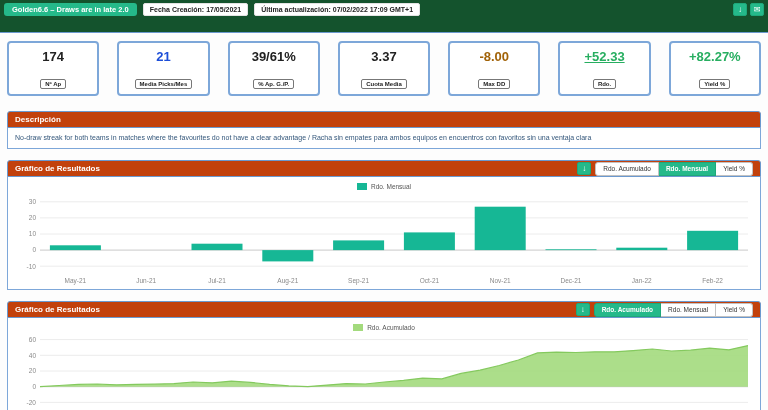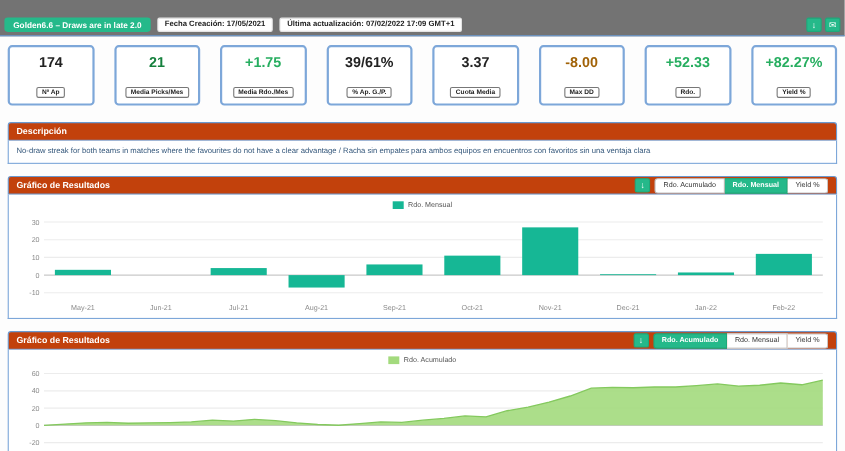--- a/index.html
+++ b/index.html
@@ -1,19 +1,19 @@
 <!DOCTYPE html>
 <html><head>
 <meta charset="utf-8">
 <style>
   *{box-sizing:border-box;margin:0;padding:0}
   html,body{width:768px;height:410px}
   body{font-family:"Liberation Sans",sans-serif;background:#fdfdfd;color:#222;font-size:9px;overflow:hidden}
 
-  .topbar{height:19px;background:#737373;border-bottom:1px solid #6b99cf;display:flex;align-items:flex-start;gap:6px;padding:16px 4px}
+  .topbar{height:19px;background:#14532d;border-bottom:1px solid #6b99cf;display:flex;align-items:flex-end;gap:6px;padding:16px 4px}
   .badge{background:#25b98a;color:#fff;font-weight:bold;font-size:7.5px;padding:2px 8px;border-radius:3px;white-space:nowrap}
   .info-box{background:#fff;border:1px solid #e3e3e3;border-radius:2px;font-size:7px;font-weight:bold;padding:2px 6px;white-space:nowrap}
   .topbar-actions{margin-left:auto;display:flex;gap:3px}
   .icon-btn{width:14px;height:13px;background:#25b98a;border:1px solid #1ea87a;border-radius:2px;color:#fff;font-size:8px;line-height:10px;text-align:center;cursor:pointer;padding:0;font-family:inherit}
 
   .stats-row{display:flex;gap:18px;padding:8px 7px 4px}
   .stat-card{flex:1;background:#fff;border:2px solid #7da7d9;border-radius:4px;text-align:center;padding:6px 2px 5px}
   .stat-value{font-size:13px;font-weight:bold;line-height:15px;white-space:nowrap}
   .stat-label{display:inline-block;border:1px solid #777;border-radius:2px;padding:1px 4px;font-size:6px;font-weight:bold;margin-top:5px;color:#222;white-space:nowrap}
 
@@ -47,41 +47,37 @@
     <button class="icon-btn"><span>✉</span></button>
   </span>
 </header>
 
 <div class="stats-row">
   <div class="stat-card">
     <div class="stat-value" style="color: rgb(34, 34, 34);">174</div><br>
     <span class="stat-label">Nº Ap</span>
   </div>
   <div class="stat-card">
-    <div class="stat-value" style="color: #15803d;">21</div><br>
+    <div class="stat-value" style="color: #1d4ed8;">21</div><br>
     <span class="stat-label">Media Picks/Mes</span>
-  </div>
-  <div class="stat-card">
-    <div class="stat-value" style="color: rgb(39, 174, 96);">+1.75</div><br>
-    <span class="stat-label">Media Rdo./Mes</span>
   </div>
   <div class="stat-card">
     <div class="stat-value" style="color: rgb(34, 34, 34);">39/61%</div><br>
     <span class="stat-label">% Ap. G./P.</span>
   </div>
   <div class="stat-card">
     <div class="stat-value" style="color: rgb(34, 34, 34);">3.37</div><br>
     <span class="stat-label">Cuota Media</span>
   </div>
   <div class="stat-card">
     <div class="stat-value" style="color: #a16207;">-8.00</div><br>
     <span class="stat-label">Max DD</span>
   </div>
   <div class="stat-card">
-    <div class="stat-value" style="color: rgb(39, 174, 96);">+52.33</div><br>
+    <div class="stat-value" style="color: rgb(39, 174, 96); text-decoration: underline;">+52.33</div><br>
     <span class="stat-label">Rdo.</span>
   </div>
   <div class="stat-card">
     <div class="stat-value" style="color: rgb(39, 174, 96);">+82.27%</div><br>
     <span class="stat-label">Yield %</span>
   </div>
 </div>
 
 <section class="panel">
   <div class="panel-header">

